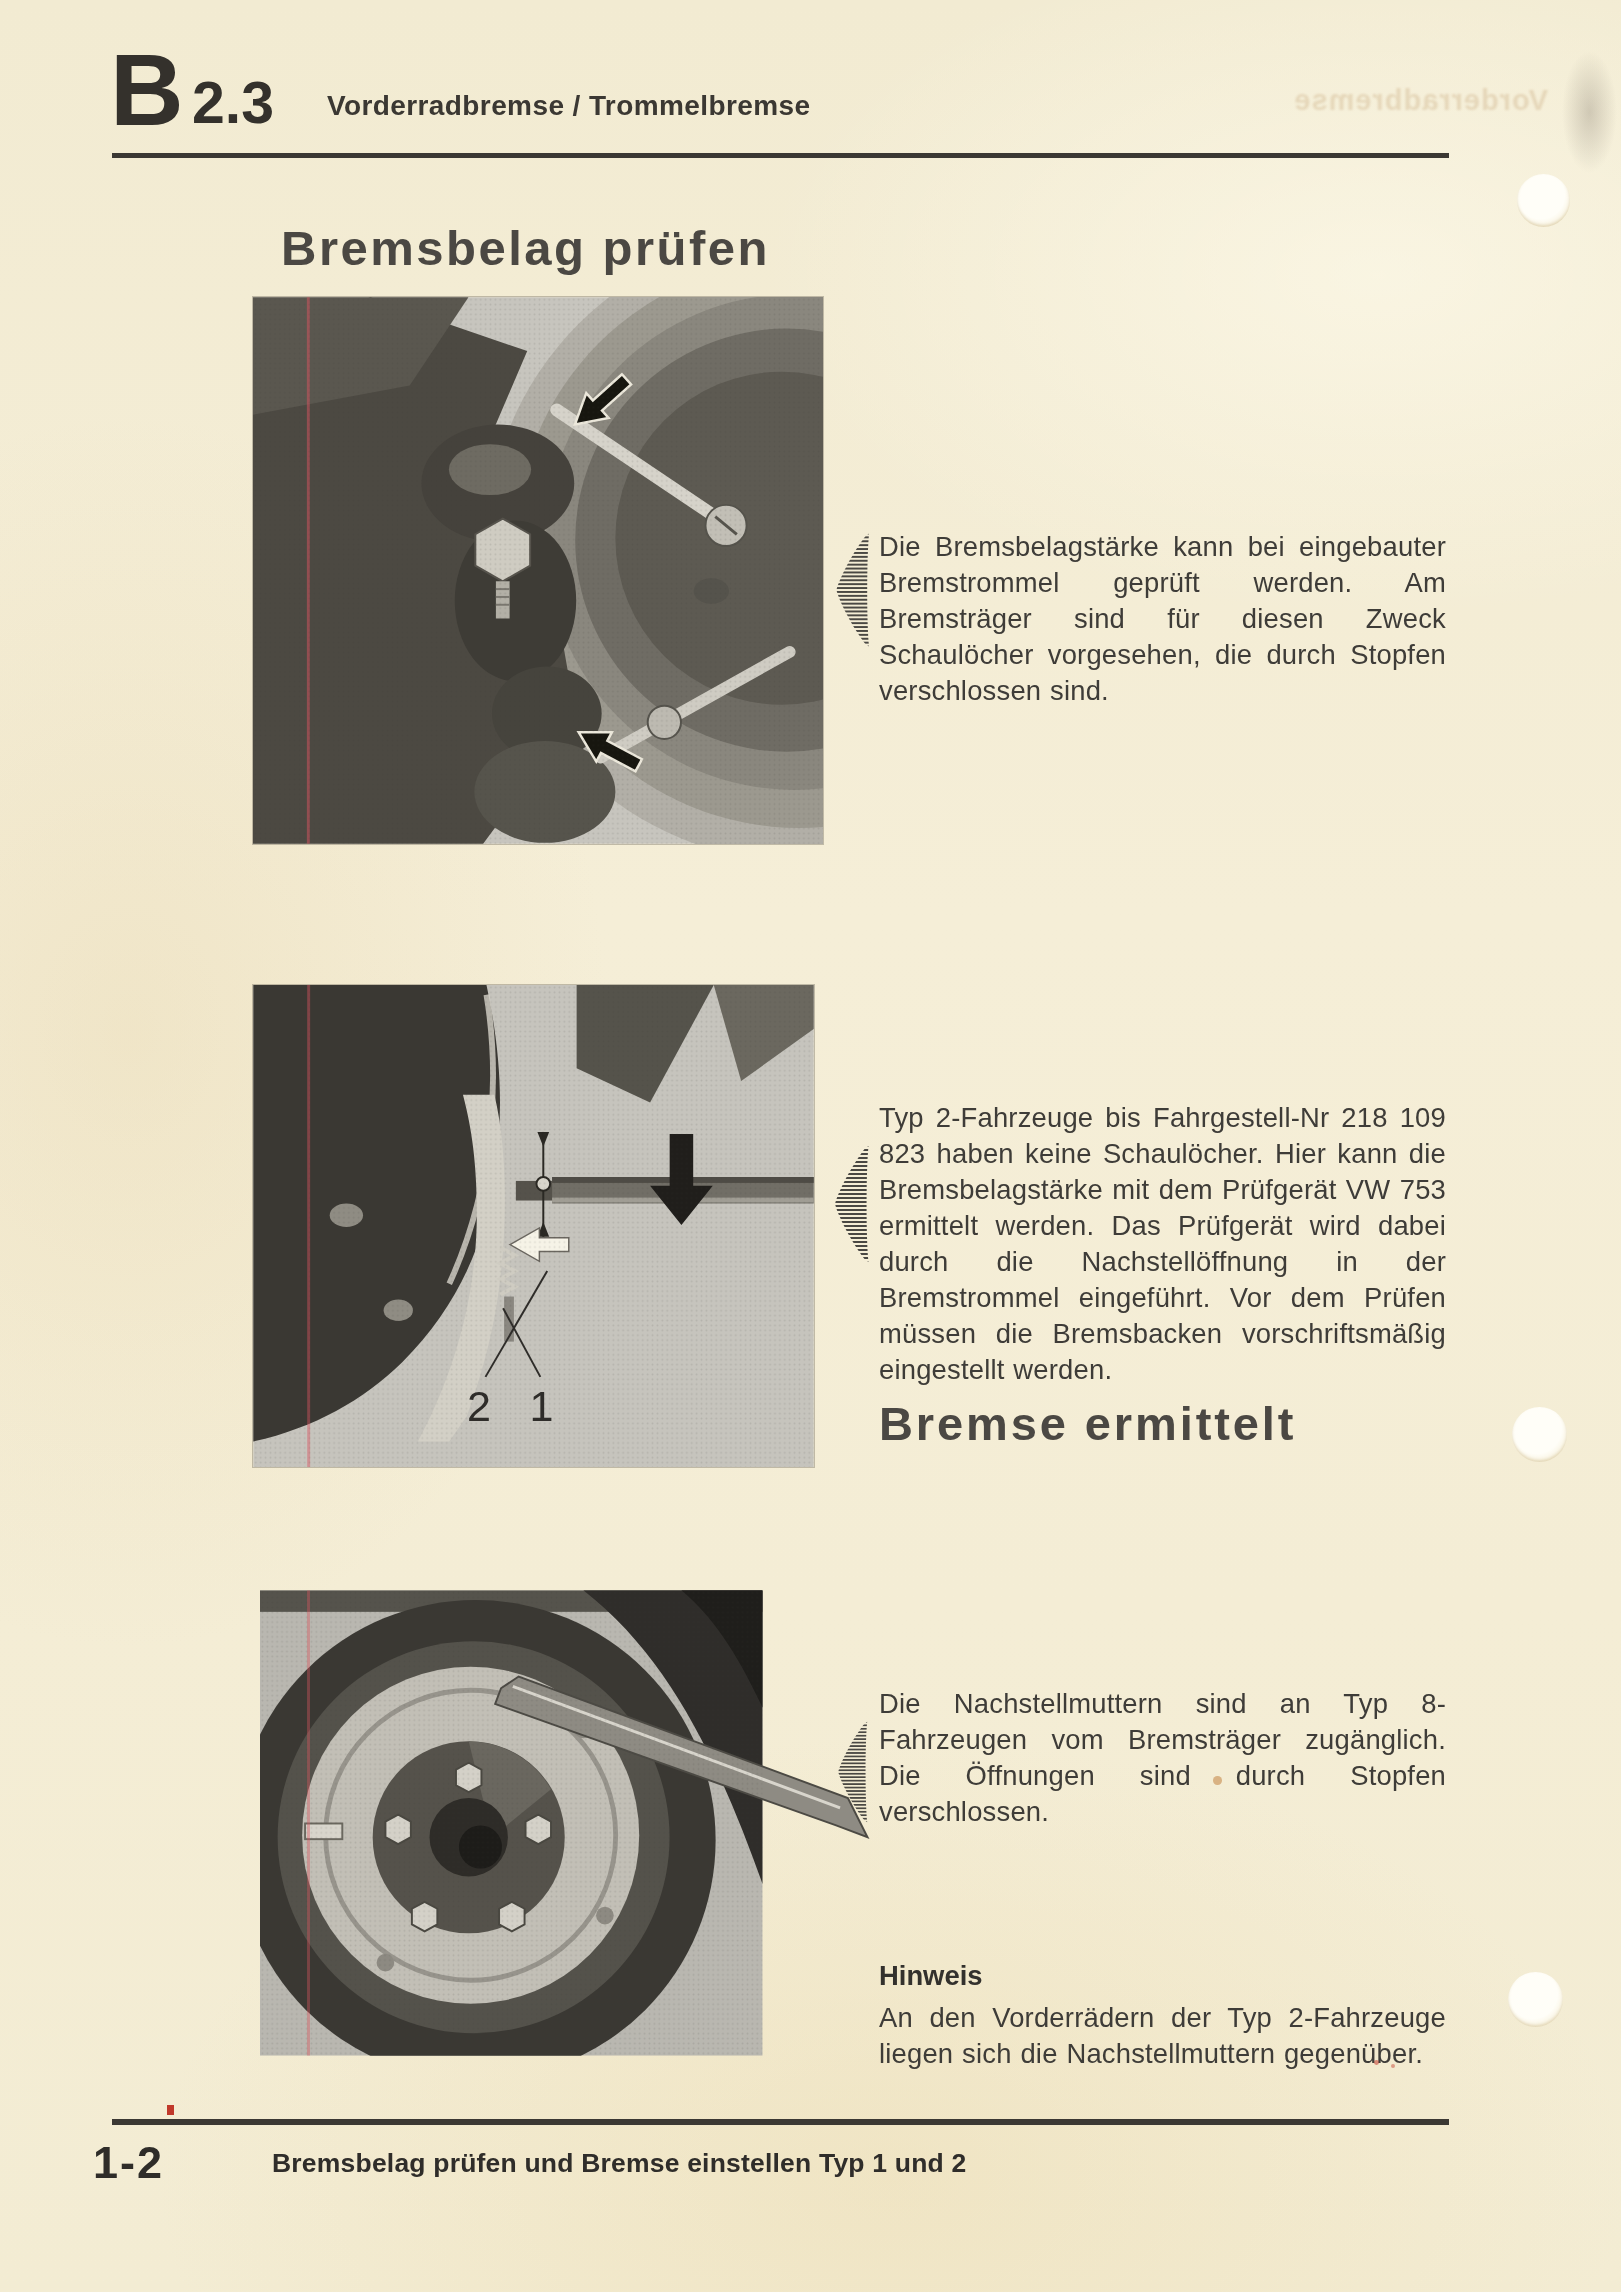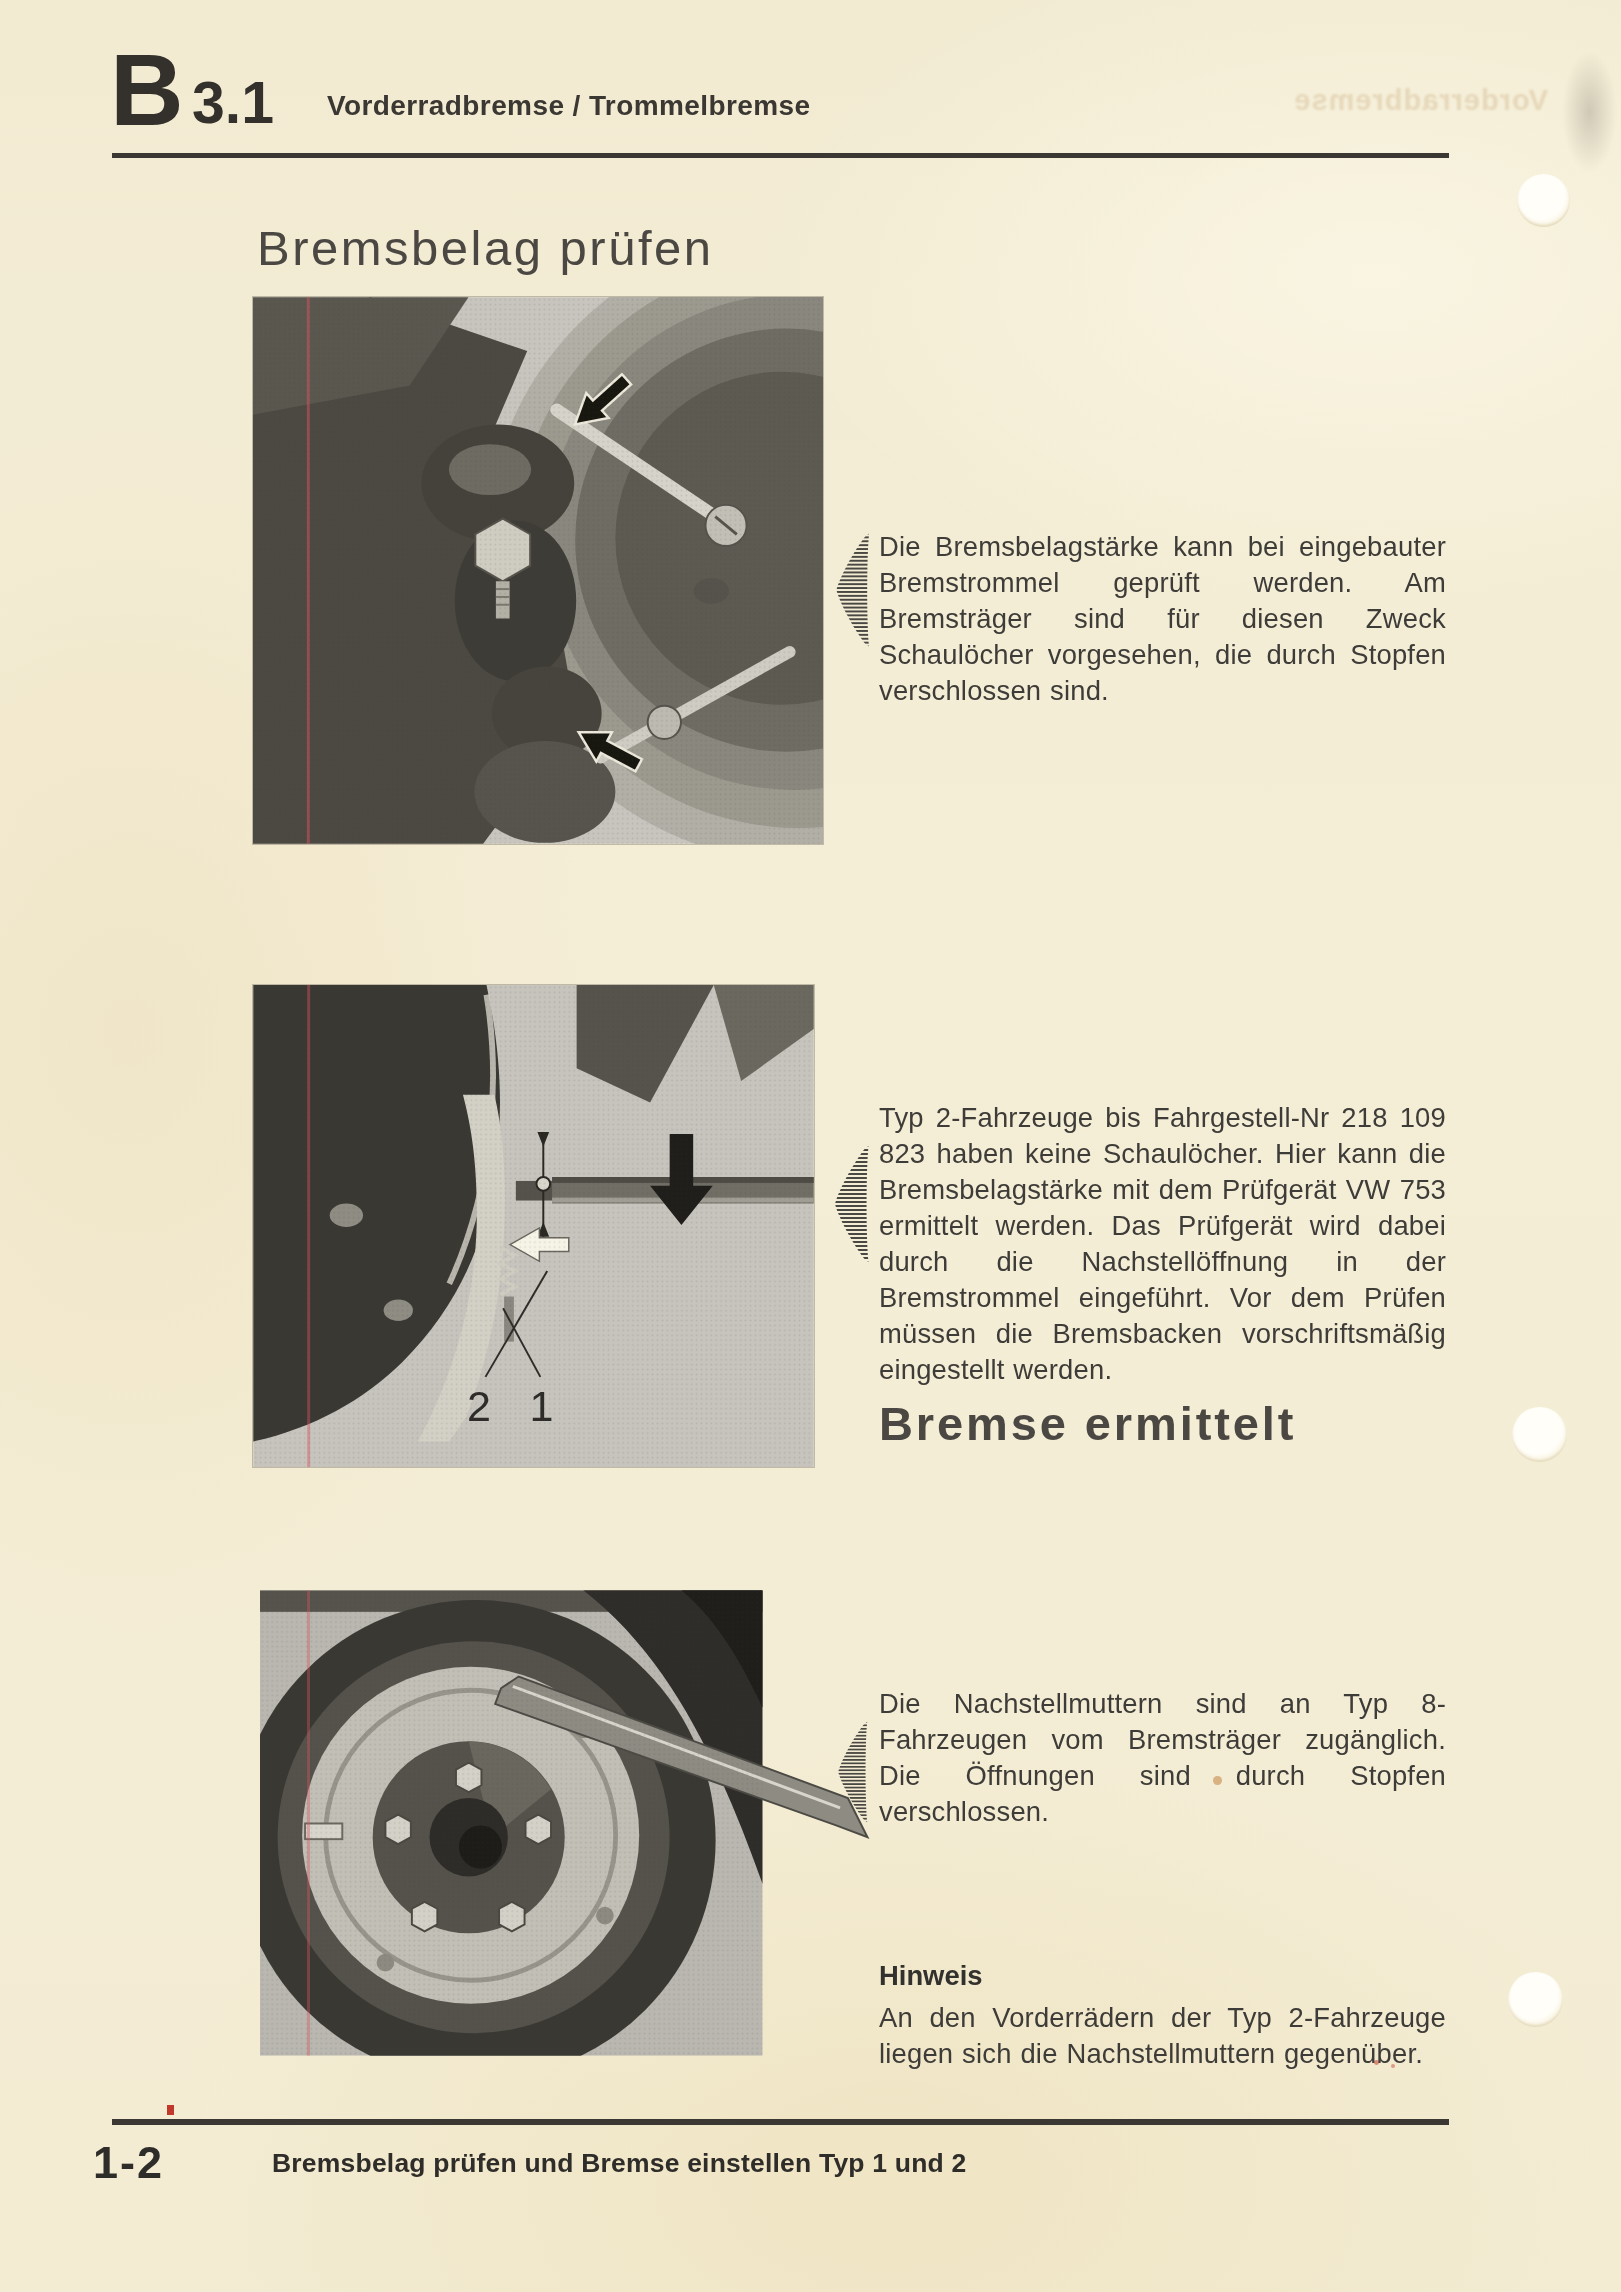--- a/index.html
+++ b/index.html
@@ -17,21 +17,21 @@
   
   .sec-letter{font-size:102px;font-weight:bold;color:#34312c;letter-spacing:1px;line-height:1;}
   .sec-number{font-size:59px;font-weight:bold;color:#34312c;line-height:1;}
   .sec-subtitle{font-size:28px;font-weight:bold;color:#3b3833;letter-spacing:0.4px;}
   .rule{background:#3b3833;height:4.9px;}
   .ghost{font-weight:bold;font-size:29px;color:rgba(168,118,62,.20);transform:scaleX(-1);
          filter:blur(1.2px);letter-spacing:1px;white-space:nowrap;}
   .corner-shadow{width:55px;height:122px;border-radius:40%;
          background:radial-gradient(closest-side, rgba(110,100,88,.28), rgba(110,100,88,0));}
   
-  .h1{font-size:49px;font-weight:normal;color:#4b4843;letter-spacing:2.5px;}
+  .h1{font-size:49px;font-weight:bold;color:#4b4843;letter-spacing:2.5px;margin-left:24px;}
   .h2{font-size:47px;font-weight:bold;color:#4b4843;letter-spacing:2.9px;}
   .h3{font-size:27.4px;font-weight:bold;color:#33312d;}
   .body-text{width:567px;font-size:27.4px;line-height:36px;text-align:justify;
              color:#3e3c38;letter-spacing:0.2px;word-spacing:1px;}
   
   .photo{box-shadow:0 0 0 1px rgba(95,90,78,.35);}
   .photo-overflow{overflow:visible;}
   
   .hole{border-radius:50%;
         background:radial-gradient(circle at 45% 40%, #fffef8 55%, #f7f1dd 78%, rgba(244,237,213,0) 100%);
@@ -43,21 +43,21 @@
 </style>
 </head>
 <body>
 
 <div class="page">
 
   <div class="abs" style="left:110px;top:39px;">
     <span class="sec-letter">B</span>
   </div>
   <div class="abs" style="left:192px;top:74px;">
-    <span class="sec-number">3.1</span>
+    <span class="sec-number">2.3</span>
   </div>
   <div class="abs sec-subtitle" style="left:327px;top:90px;">Vorderradbremse / Trommelbremse</div>
   <div class="abs ghost" style="left:980px;top:84px;width:568px;">Vorderradbremse</div>
   <div class="abs corner-shadow" style="left:1562px;top:51px;"></div>
   <div class="abs rule" style="left:112px;top:153px;width:1337px;"></div>
 
   <div class="abs h1" style="left:257px;top:220px;">Bremsbelag prüfen</div>
 
   <div class="abs photo" style="left:253px;top:297px;width:570px;height:547px;">
     <svg width="570" height="547" viewBox="0 0 582 558">

